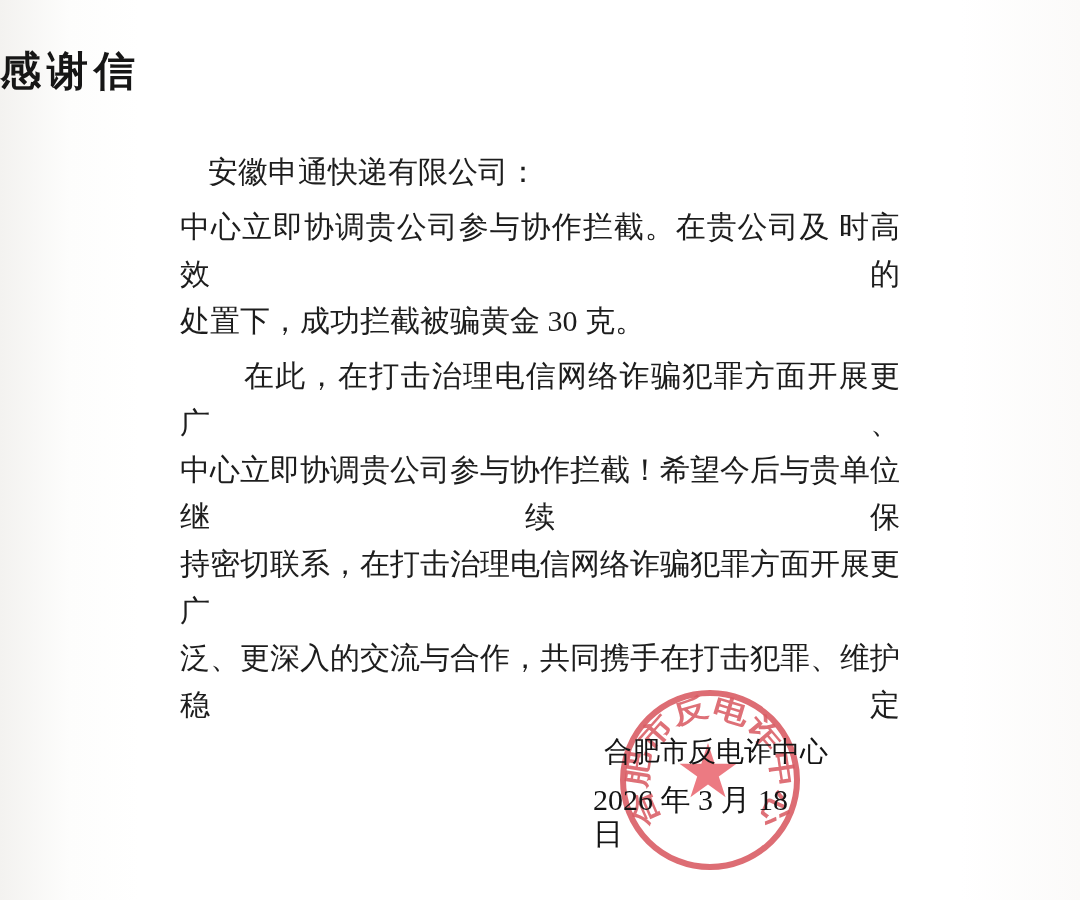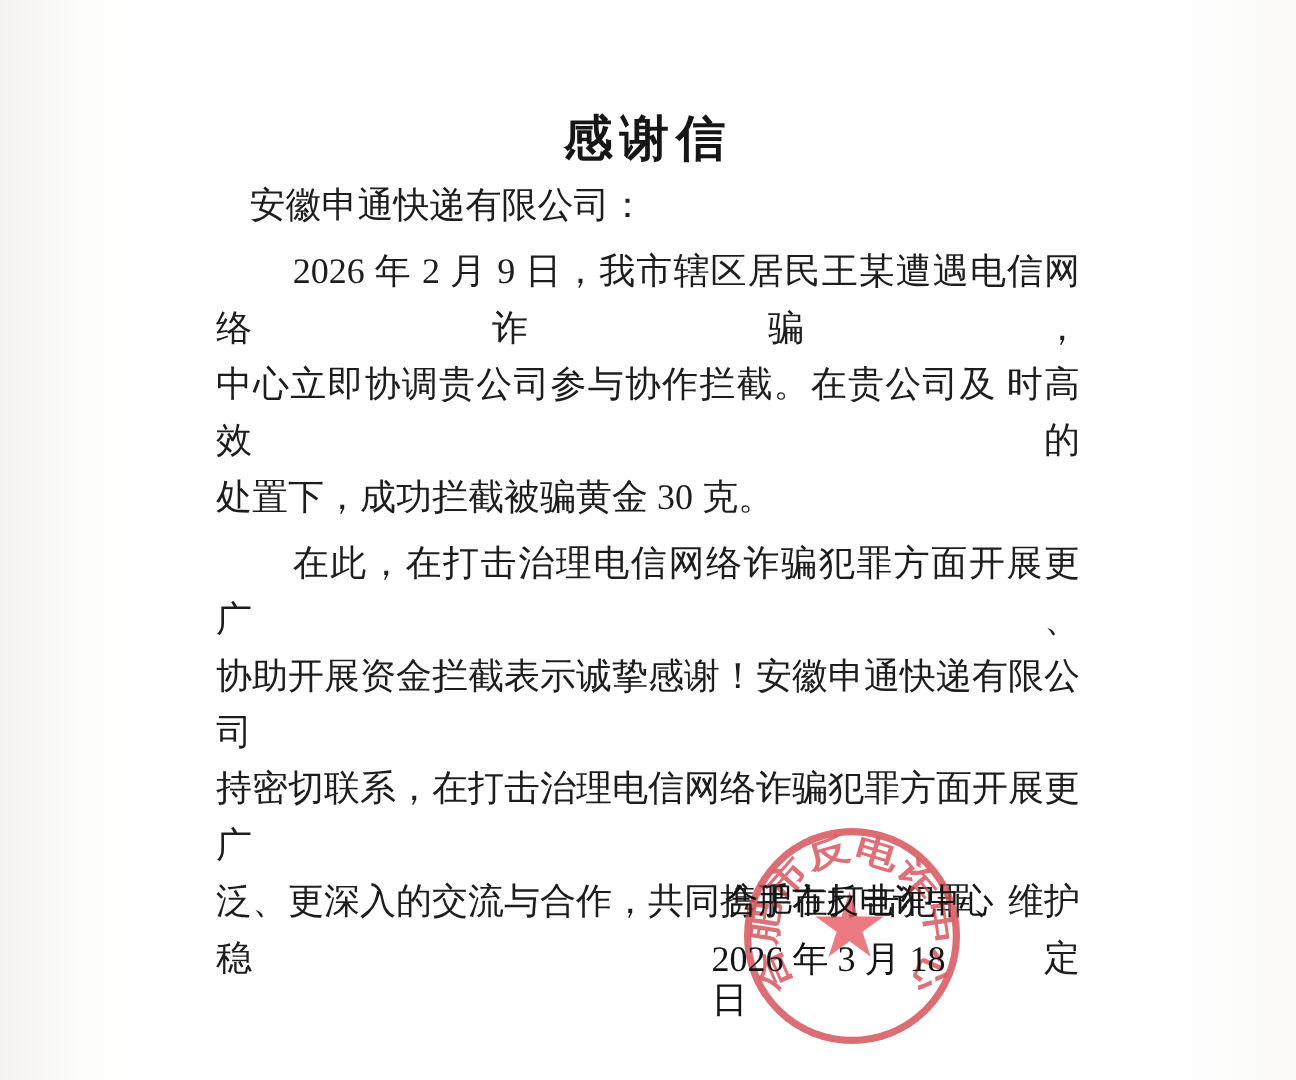--- a/index.html
+++ b/index.html
@@ -8,22 +8,22 @@
     width:1080px;height:900px;
     background:
       linear-gradient(90deg, #f3f2f0 0px, #fdfdfc 70px, #ffffff 140px, #ffffff 960px, #fbfaf9 1080px),
       #ffffff;
     font-family:"Liberation Serif","DejaVu Serif",serif;
     color:#1c1c1c;
     overflow:hidden;
   }
   .title{
     position:absolute;top:44px;left:0;width:100%;
-    text-align:center;font-size:41px;font-weight:bold;
-    letter-spacing:6px;color:#161616;margin-top:44px;
+    font-size:41px;font-weight:bold;
+    letter-spacing:6px;color:#161616;
   }
   .body-block{
     position:absolute;top:148px;left:180px;width:720px;
     font-size:30px;line-height:47px;color:#1d1d1d;
   }
   .line{width:100%;}
   .jfull{text-align:justify;text-align-last:justify;}
   .ind{text-indent:64px;}
   .salutation{margin-bottom:8px;margin-left:28px;}
   .para2{margin-top:8px;}
@@ -46,28 +46,27 @@
 <body>
 
 <div class="page">
 
   <div class="title">感谢信</div>
 
   <div class="body-block">
     <div class="line salutation">安徽申通快递有限公司：</div>
 
     <div>
-      <div class="line jfull ind">2026 年 2 月 9 日，我市辖区居民王某遭遇电信网络诈骗，</div>
       <div class="line jfull">中心立即协调贵公司参与协作拦截。在贵公司及 时高效的</div>
       <div class="line">处置下，成功拦截被骗黄金 30 克。</div>
     </div>
 
     <div class="para2">
       <div class="line jfull ind">在此，在打击治理电信网络诈骗犯罪方面开展更广、</div>
-      <div class="line jfull">协助开展资金拦截表示诚挚感谢！安徽申通快递有限公司</div>
+      <div class="line jfull">中心立即协调贵公司参与协作拦截！希望今后与贵单位继续保</div>
       <div class="line jfull">持密切联系，在打击治理电信网络诈骗犯罪方面开展更广</div>
       <div class="line jfull">泛、更深入的交流与合作，共同携手在打击犯罪、维护稳定</div>
 
     </div>
   </div>
 
   <svg class="seal" viewBox="0 0 200 200" xmlns="http://www.w3.org/2000/svg" aria-hidden="true">
 
     <circle cx="100" cy="100" r="87" fill="none" stroke="#d4464f" stroke-width="6" stroke-opacity="0.9"></circle>
 

